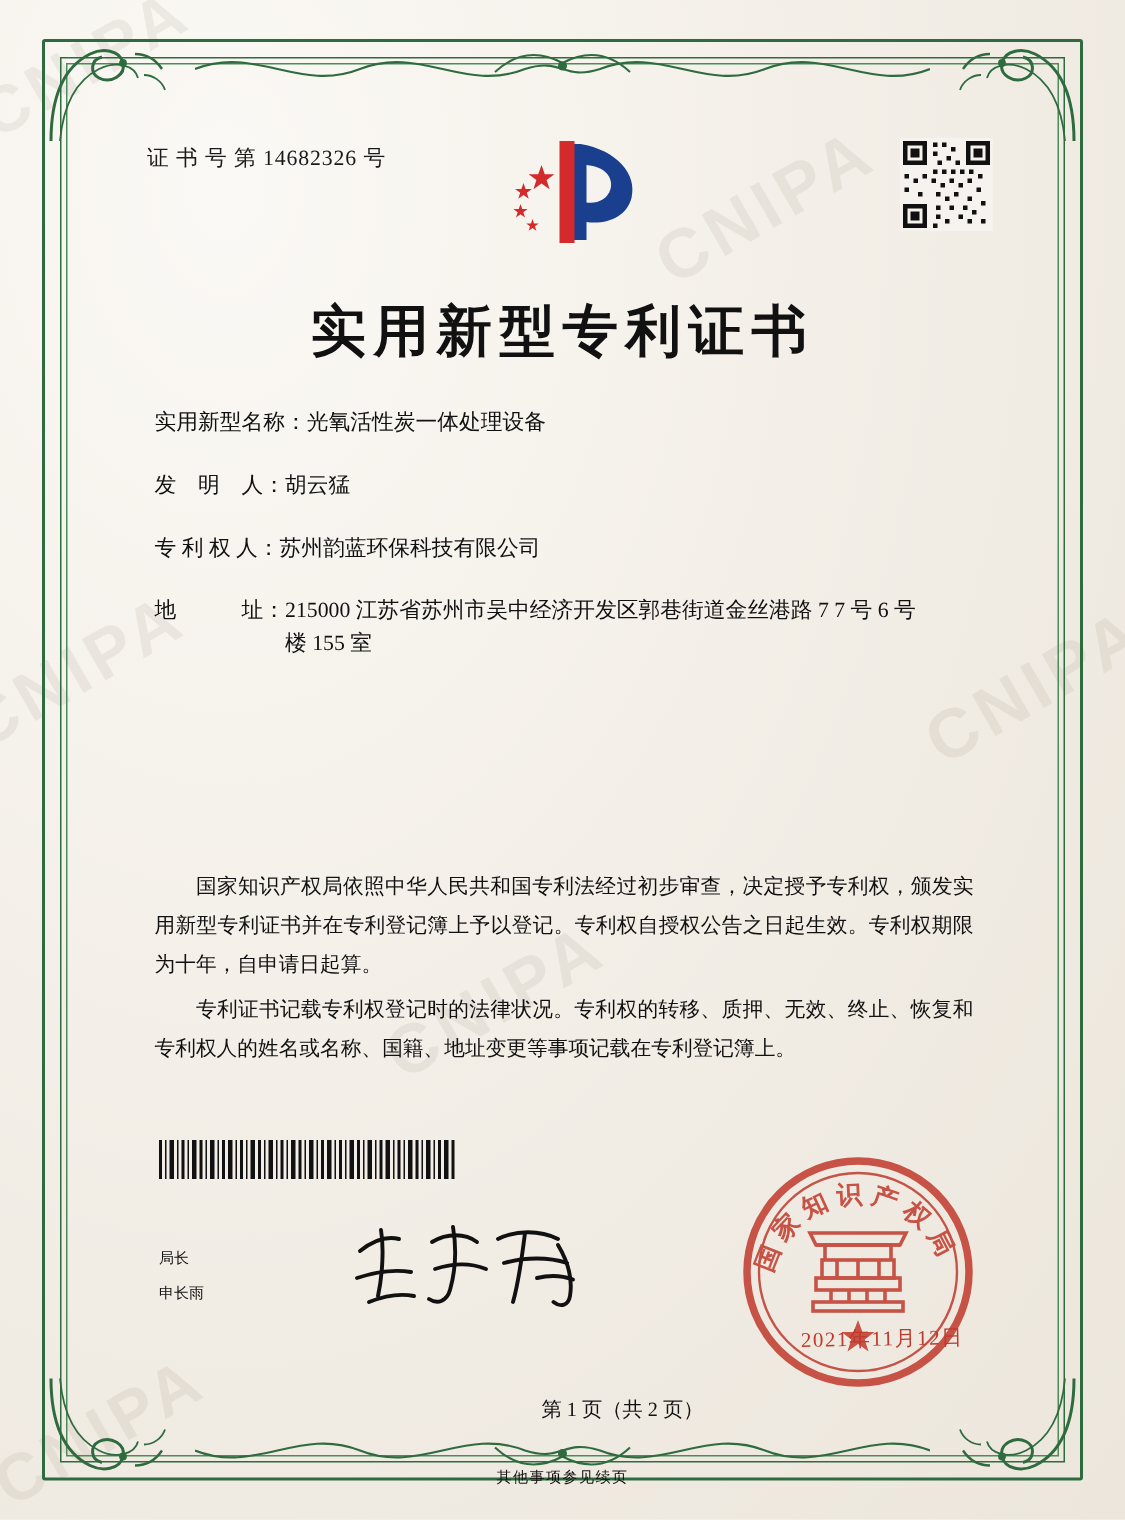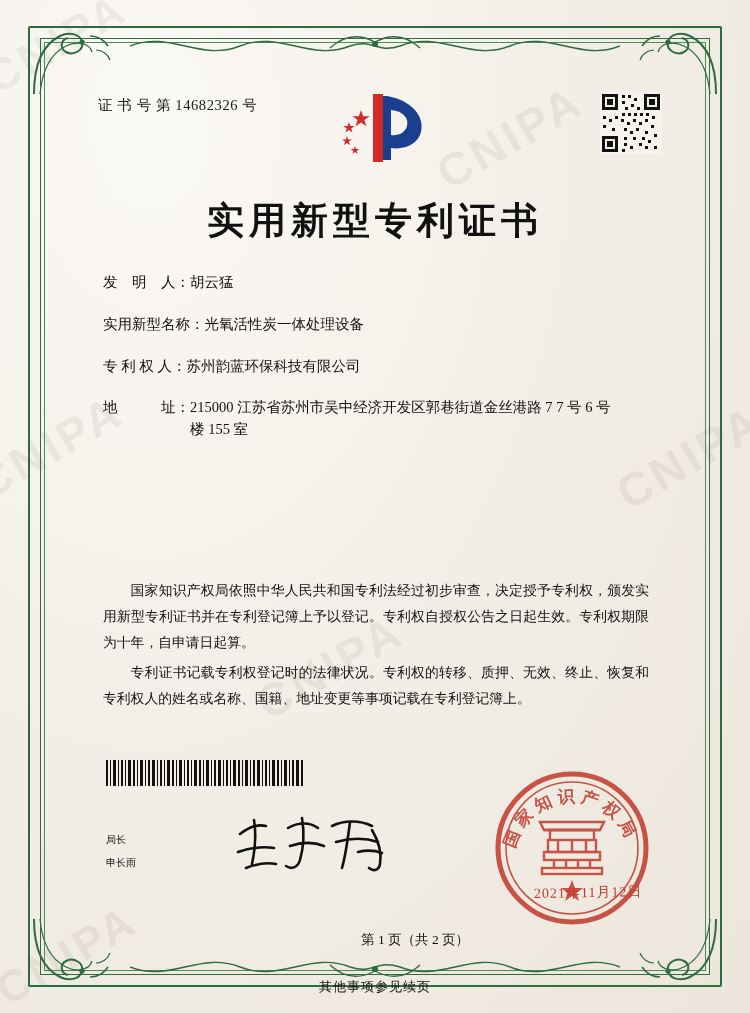--- a/index.html
+++ b/index.html
@@ -204,21 +204,21 @@
     left: 0; top: 931px; width: 750px;
     text-align: center;
     font-size: 13.5px;
     color: #111;
     padding-left: 40px;
   }
   .footer-note {
     position: absolute;
     left: 0; top: 978px; width: 750px;
     text-align: center;
-    font-size: 13px;
+    font-size: 10px;
     color: #111;
     letter-spacing: 1px;
   }
 </style>
 </head>
 <body>
 
 <div id="certificate">
 
   <div class="wm" style="left:-20px; top:18px; font-size:44px;">CNIPA</div>
@@ -358,26 +358,26 @@
           <polygon points="22,48 23.2,51.4 26.8,51.4 23.9,53.5 25,57 22,54.9 19,57 20.1,53.5 17.2,51.4 20.8,51.4"></polygon>
           <polygon points="30,58 31,61 34.2,61 31.6,62.9 32.6,65.9 30,64 27.4,65.9 28.4,62.9 25.8,61 29,61"></polygon>
         </g>
       </svg>
     </div>
 
     <div class="title">实用新型专利证书</div>
 
     <div class="fields">
       <div class="row">
+        <span class="lbl">实用新型名称：</span>
+        <span class="val">光氧活性炭一体处理设备</span>
+      </div>
+      <div class="row">
         <span class="lbl">发　明　人：</span>
         <span class="val">胡云猛</span>
-      </div>
-      <div class="row">
-        <span class="lbl">实用新型名称：</span>
-        <span class="val">光氧活性炭一体处理设备</span>
       </div>
       <div class="row">
         <span class="lbl">专 利 权 人：</span>
         <span class="val">苏州韵蓝环保科技有限公司</span>
       </div>
       <div class="row addr">
         <span class="lbl">地　　　址：</span>
         <span class="val">215000 江苏省苏州市吴中经济开发区郭巷街道金丝港路 7 7 号 6 号楼 155 室</span>
       </div>
     </div>

